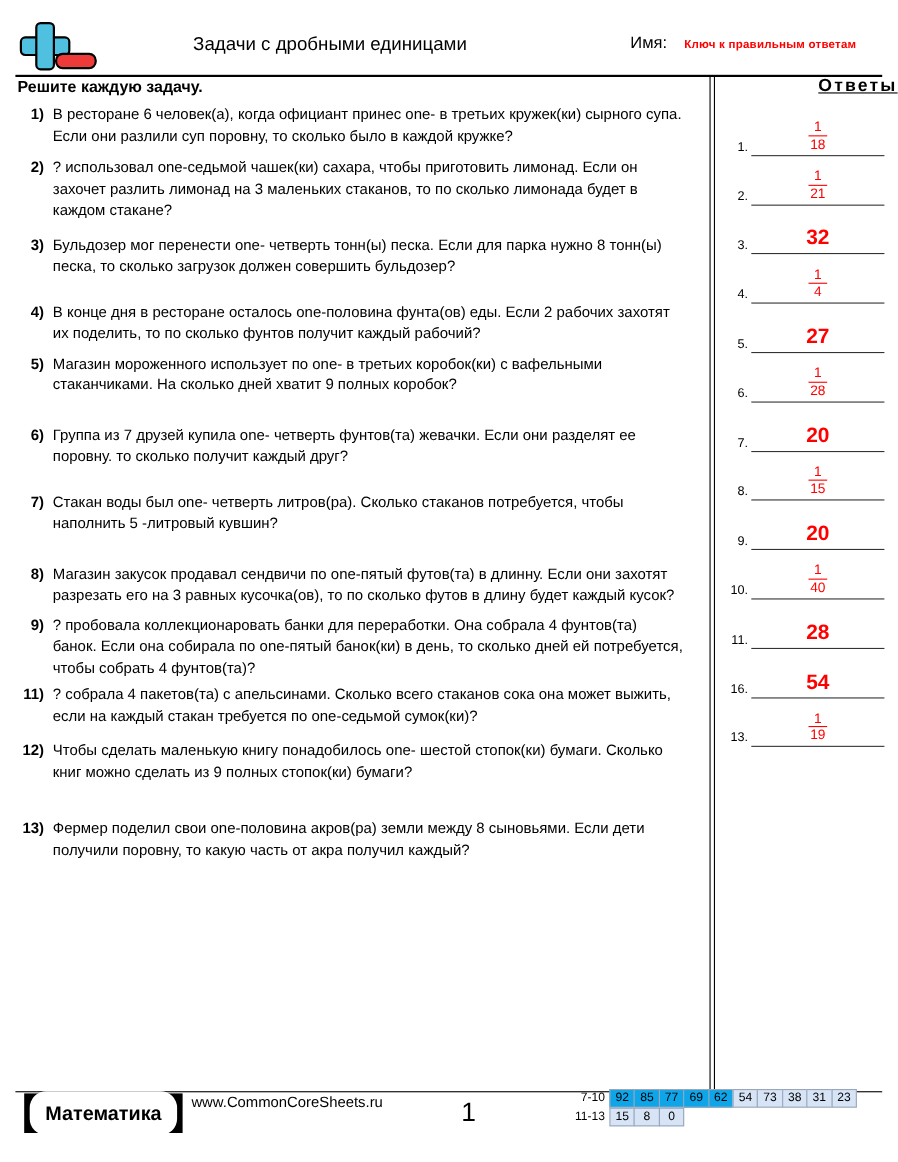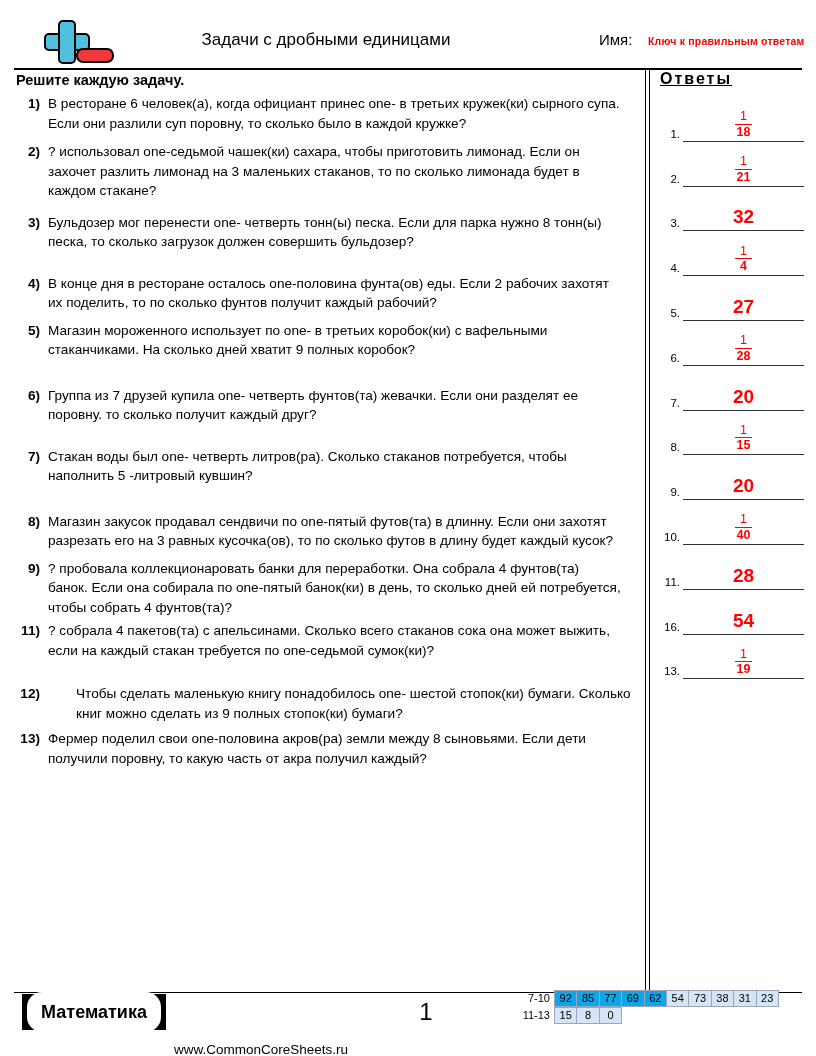--- a/index.html
+++ b/index.html
@@ -11,21 +11,21 @@
     width: 816px; height: 1056px;
     font-family: "Liberation Sans", sans-serif;
     color: #000;
     position: relative;
     overflow: hidden;
   }
 
   
   .header {
     position: absolute;
-    left: 26px; top: 14px;
+    left: 0; top: 14px;
     width: 788px; height: 54px; text-decoration: underline;
   }
   .logo-mark {
     position: absolute;
     left: 6px; top: 4px;
     width: 92px; height: 48px;
   }
   .logo-plus {
     position: absolute;
     left: 12px; top: 2px;
@@ -131,21 +131,21 @@
     width: 574px;
   }
 
   
   .answers {
     position: absolute;
     left: 652px; top: 70px;
     width: 164px;
   }
   .answers-title {
-    text-align: left;
+    text-align: right;
     font-size: 16px;
     font-weight: bold;
     letter-spacing: 2px;
     text-decoration: underline;
     padding-left: 8px;
   }
   .answers-list {
     position: relative;
     margin-top: 9px;
   }
@@ -187,21 +187,20 @@
     font-size: 12.5px;
   }
   .frac .num {
     display: block;
     padding: 0 5px 1px 5px;
     border-bottom: 1.4px solid #FF0000;
   }
   .frac .den {
     display: block;
     padding-top: 1px;
-    font-weight: bold;
   }
 
   
   .footer-rule {
     position: absolute;
     left: 14px; top: 992px;
     width: 788px; height: 0;
     border-top: 1.6px solid #000;
   }
   .brand {
@@ -219,21 +218,21 @@
     border-radius: 15px;
     display: flex;
     align-items: center;
     justify-content: center;
     font-size: 18px;
     font-weight: bold;
     color: #000;
   }
   .site {
     position: absolute;
-    left: 174px; top: 1042px;
+    left: 174px; top: 994px;
     font-size: 13.5px;
   }
   .page-number {
     position: absolute;
     left: 396px; top: 998px;
     width: 60px;
     text-align: center;
     font-size: 24px;
   }
 
@@ -320,25 +319,25 @@
       <div class="problem-text">Стакан воды был one- четверть литров(ра). Сколько стаканов потребуется, чтобы наполнить 5 -литровый кувшин?</div>
     </div>
     <div class="problem" style="margin-bottom: 8px;">
       <div class="problem-num">8)</div>
       <div class="problem-text">Магазин закусок продавал сендвичи по one-пятый футов(та) в длинну. Если они захотят разрезать его на 3 равных кусочка(ов), то по сколько футов в длину будет каждый кусок?</div>
     </div>
     <div class="problem" style="margin-bottom: 4px;">
       <div class="problem-num">9)</div>
       <div class="problem-text">? пробовала коллекционаровать банки для переработки. Она собрала 4 фунтов(та) банок. Если она собирала по one-пятый банок(ки) в день, то сколько дней ей потребуется, чтобы собрать 4 фунтов(та)?</div>
     </div>
-    <div class="problem" style="margin-bottom: 24px;">
+    <div class="problem" style="margin-bottom: 12px;">
       <div class="problem-num">11)</div>
       <div class="problem-text">? собрала 4 пакетов(та) с апельсинами. Сколько всего стаканов сока она может выжить, если на каждый стакан требуется по one-седьмой сумок(ки)?</div>
     </div>
-    <div class="problem" style="margin-bottom: 6px; gap: 28px;">
+    <div class="problem" style="margin-bottom: 32px;">
       <div class="problem-num">12)</div>
       <div class="problem-text">Чтобы сделать маленькую книгу понадобилось one- шестой стопок(ки) бумаги. Сколько книг можно сделать из 9 полных стопок(ки) бумаги?</div>
     </div>
     <div class="problem" style="margin-bottom: 0px;">
       <div class="problem-num">13)</div>
       <div class="problem-text">Фермер поделил свои one-половина акров(ра) земли между 8 сыновьями. Если дети получили поровну, то какую часть от акра получил каждый?</div>
     </div>
   </div>
 
 <div class="answers">

